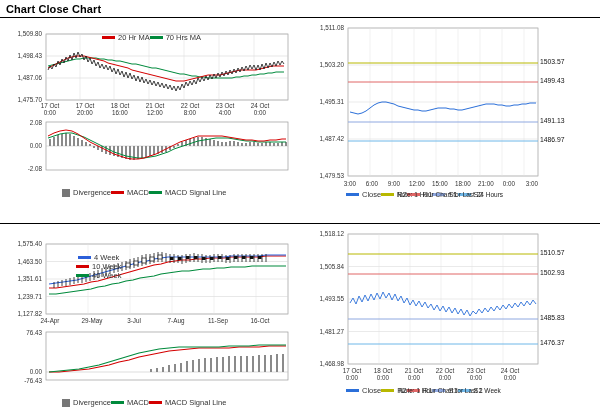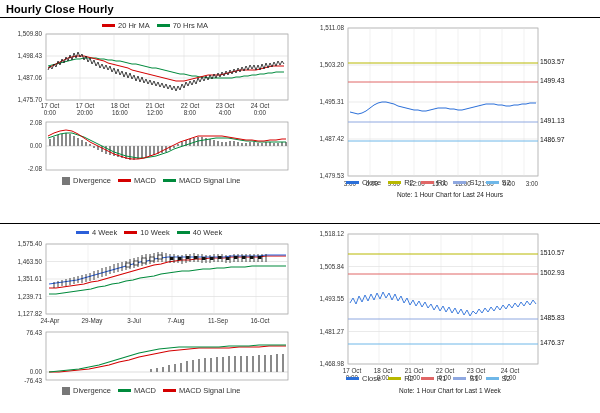--- a/index.html
+++ b/index.html
@@ -27,24 +27,25 @@
   }
 
   .panel { position: absolute; }
 
   svg { display: block; }
 
   .legend {
     position: absolute;
     display: flex;
     align-items: center;
-    gap: 7px;
+    gap: 0;
     font-size: 7.5px;
     color: #333;
     white-space: nowrap;
+    margin-top: 12px;
   }
   .legend .item { display: flex; align-items: center; gap: 3px; }
   .legend .swatch {
     display: inline-block;
     width: 13px; height: 3px;
     background: #000;
   }
   .legend .swatch.box { width: 8px; height: 8px; }
   .legend .lbl { font-size: 7.5px; }
 
@@ -56,21 +57,21 @@
     width: 100%;
   }
   .tick-lbl { font-size: 6.3px; fill: #333; font-family: "Liberation Sans", sans-serif; }
   .lvl-lbl { font-size: 6.8px; fill: #111; font-family: "Liberation Sans", sans-serif; }
 </style>
 </head>
 <body>
 
 <div class="page">
 
-  <div class="section-title" style="left:6px; top:3px;">Hourly Close Hourly</div>
+  <div class="section-title" style="left:6px; top:3px;">Chart Close Chart</div>
   <div class="rule" style="left:0px; top:17px; width:600px;"></div>
 
   <div class="panel" style="left:4px; top:20px;">
     <svg width="296" height="96" viewBox="0 0 296 96">
 
       <rect x="42" y="14" width="242" height="66" fill="#ffffff" stroke="#9a9a9a" stroke-width="0.7"></rect>
 
       <line x1="42" y1="14" x2="284" y2="14" stroke="#cfcfcf" stroke-width="0.5"></line>
       <line x1="42" y1="36" x2="284" y2="36" stroke="#cfcfcf" stroke-width="0.5"></line>
       <line x1="42" y1="58" x2="284" y2="58" stroke="#cfcfcf" stroke-width="0.5"></line>
@@ -406,21 +407,21 @@
         <rect x="198" y="31" width="3.5" height="3"></rect>
         <rect x="206" y="31" width="3.5" height="3"></rect>
         <rect x="214" y="30" width="3.5" height="3"></rect>
         <rect x="222" y="31" width="3.5" height="3"></rect>
         <rect x="230" y="30" width="3.5" height="3"></rect>
         <rect x="238" y="30" width="3.5" height="3"></rect>
         <rect x="246" y="30" width="3.5" height="3"></rect>
         <rect x="254" y="30" width="3.5" height="3"></rect>
       </g>
     </svg>
-    <div class="legend" style="left:72px; top:2px;">
+    <div class="legend" style="left:72px; top:15px;flex-direction:column;">
       <div class="item">
         <span class="swatch" style="background:#2b5fd9;"></span>
         <span class="lbl">4 Week</span>
       </div>
       <div class="item">
         <span class="swatch" style="background:#d40000;"></span>
         <span class="lbl">10 Week</span>
       </div>
       <div class="item">
         <span class="swatch" style="background:#008a3c;"></span>

